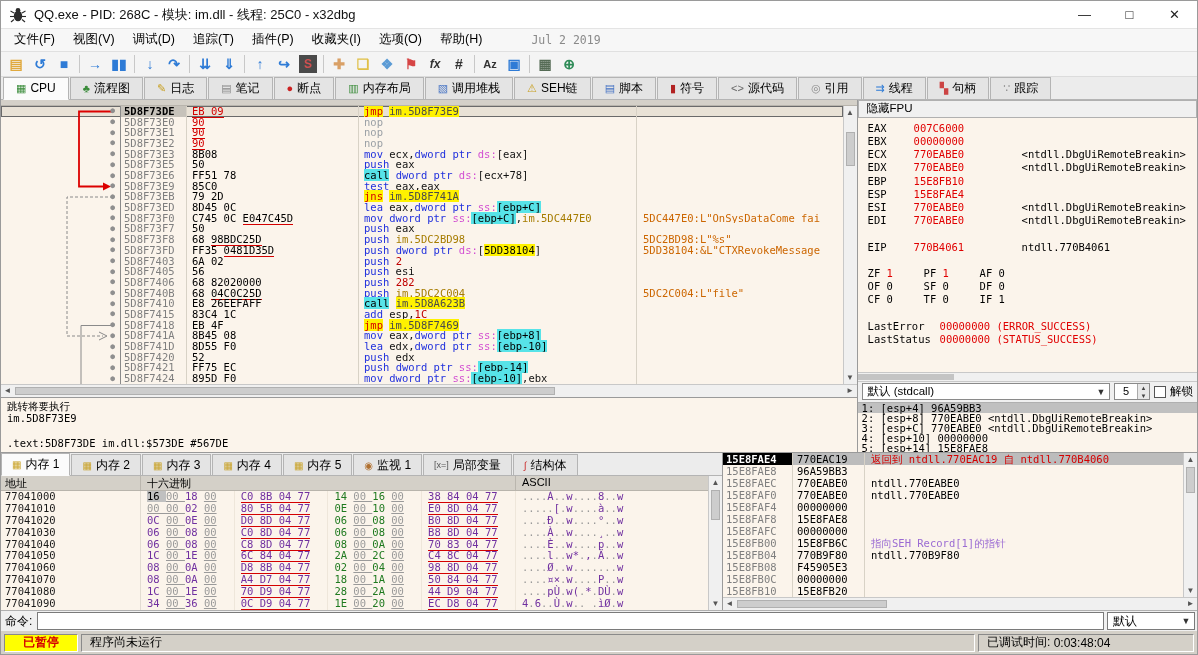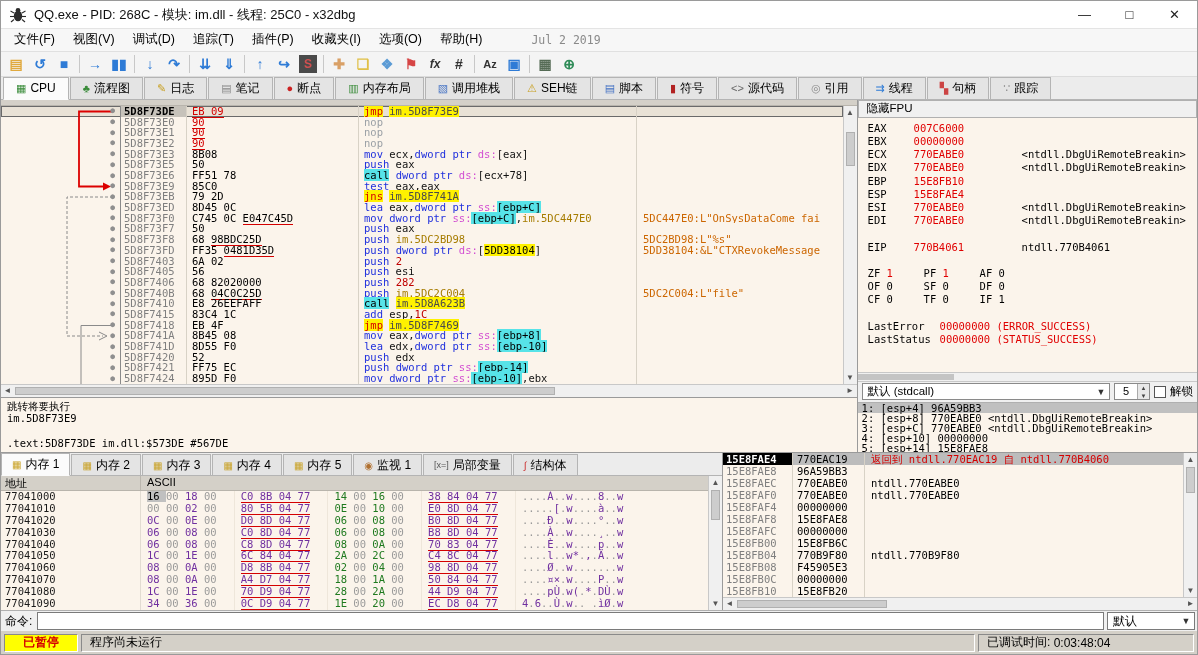--- a/index.html
+++ b/index.html
@@ -108,21 +108,21 @@
   .dumphead { height:15px; background:#d4d0c8; border-bottom:1px solid #b8b4ac; display:flex; font-size:11px; }
   .dh-addr { width:140px; padding-left:4px; border-right:1px solid #bab6ae; }
   .dh-hex { width:375px; padding-left:6px; border-right:1px solid #bab6ae; }
   .dh-ascii { flex:1; padding-left:6px; }
   .dumprows { flex:1; overflow:hidden; font-family:"DejaVu Sans Mono",monospace; font-size:10.5px; }
   .mrow { display:flex; height:11.9px; line-height:11.9px; white-space:pre; }
   .ma { width:140px; flex:none; padding-left:4px; color:#1a1a1a; border-right:1px solid #e2dcd2; }
   .mhex { width:375px; flex:none; display:flex; }
   .mgrp { width:93.7px; flex:none; padding-left:6px; border-right:1px solid #eee6da; }
   .mgu { border-bottom:1px solid #D40000; }
-  .b0 { color:#9a9a9a; } .bq { color:#7030A0; } .bg { color:#1F7A1F; }
+  .b0 { color:#9a9a9a;text-decoration:underline; } .bq { color:#7030A0; } .bg { color:#1F7A1F; }
   .bcur { background:#c0c0c0; color:#000; }
   .masc { flex:1; padding-left:6px; }
   .ac-d { color:#9a9a9a; } .ac-c { color:#7030A0; }
 
   .stackpane { flex:1; display:flex; flex-direction:column; }
   .stack-cols { flex:1; display:flex; }
   .stackrows { flex:1; display:flex; flex-direction:column; overflow:hidden; font-family:"DejaVu Sans Mono",monospace; font-size:10.5px; }
   .srow { display:flex; height:12px; line-height:12px; white-space:pre; }
   .srow.sel { background:#bcbcbc; }
   .sa { width:70px; flex:none; padding-left:3px; color:#7f7f7f; border-right:1px solid #d8d2c6; }
@@ -459,20 +459,21 @@
           </div>
           <div class="dtab">
             <span class="ticon" style="color: rgb(204, 51, 51);">∫</span>
             <span>结构体</span>
           </div>
         </div>
       <div class="dump-cols">
         <div class="dump-main">
           <div class="dumphead">
             <div class="dh-addr">地址</div>
+            <div class="dh-hex">十六进制</div>
             <div class="dh-ascii">ASCII</div>
           </div>
           <div class="dumprows" id="dumprows">
               <div class="mrow"><span class="ma">77041000</span><span class="mhex"><span class="mgrp"><span><span class="bq bcur">16 </span><span class="b0">00 </span><span class="bq">18 </span><span class="b0">00</span></span></span><span class="mgrp"><span class="mgu"><span class="bq">C0 </span><span class="bq">8B </span><span class="bq">04 </span><span class="bq">77</span></span></span><span class="mgrp"><span><span class="bg">14 </span><span class="b0">00 </span><span class="bg">16 </span><span class="b0">00</span></span></span><span class="mgrp"><span class="mgu"><span class="bq">38 </span><span class="bq">84 </span><span class="bq">04 </span><span class="bq">77</span></span></span></span><span class="masc"><span class="ac-d">.</span><span class="ac-d">.</span><span class="ac-d">.</span><span class="ac-d">.</span><span class="ac-c">À</span><span class="ac-d">.</span><span class="ac-d">.</span><span class="ac-c">w</span><span class="ac-d">.</span><span class="ac-d">.</span><span class="ac-d">.</span><span class="ac-d">.</span><span class="ac-c">8</span><span class="ac-d">.</span><span class="ac-d">.</span><span class="ac-c">w</span></span></div>
               <div class="mrow"><span class="ma">77041010</span><span class="mhex"><span class="mgrp"><span><span class="b0">00 </span><span class="b0">00 </span><span class="bq">02 </span><span class="b0">00</span></span></span><span class="mgrp"><span class="mgu"><span class="bq">80 </span><span class="bq">5B </span><span class="bq">04 </span><span class="bq">77</span></span></span><span class="mgrp"><span><span class="bg">0E </span><span class="b0">00 </span><span class="bg">10 </span><span class="b0">00</span></span></span><span class="mgrp"><span class="mgu"><span class="bq">E0 </span><span class="bq">8D </span><span class="bq">04 </span><span class="bq">77</span></span></span></span><span class="masc"><span class="ac-d">.</span><span class="ac-d">.</span><span class="ac-d">.</span><span class="ac-d">.</span><span class="ac-d">.</span><span class="ac-c">[</span><span class="ac-d">.</span><span class="ac-c">w</span><span class="ac-d">.</span><span class="ac-d">.</span><span class="ac-d">.</span><span class="ac-d">.</span><span class="ac-c">à</span><span class="ac-d">.</span><span class="ac-d">.</span><span class="ac-c">w</span></span></div>
               <div class="mrow"><span class="ma">77041020</span><span class="mhex"><span class="mgrp"><span><span class="bq">0C </span><span class="b0">00 </span><span class="bq">0E </span><span class="b0">00</span></span></span><span class="mgrp"><span class="mgu"><span class="bq">D0 </span><span class="bq">8D </span><span class="bq">04 </span><span class="bq">77</span></span></span><span class="mgrp"><span><span class="bg">06 </span><span class="b0">00 </span><span class="bg">08 </span><span class="b0">00</span></span></span><span class="mgrp"><span class="mgu"><span class="bq">B0 </span><span class="bq">8D </span><span class="bq">04 </span><span class="bq">77</span></span></span></span><span class="masc"><span class="ac-d">.</span><span class="ac-d">.</span><span class="ac-d">.</span><span class="ac-d">.</span><span class="ac-c">Ð</span><span class="ac-d">.</span><span class="ac-d">.</span><span class="ac-c">w</span><span class="ac-d">.</span><span class="ac-d">.</span><span class="ac-d">.</span><span class="ac-d">.</span><span class="ac-c">°</span><span class="ac-d">.</span><span class="ac-d">.</span><span class="ac-c">w</span></span></div>
               <div class="mrow"><span class="ma">77041030</span><span class="mhex"><span class="mgrp"><span><span class="bq">06 </span><span class="b0">00 </span><span class="bq">08 </span><span class="b0">00</span></span></span><span class="mgrp"><span class="mgu"><span class="bq">C0 </span><span class="bq">8D </span><span class="bq">04 </span><span class="bq">77</span></span></span><span class="mgrp"><span><span class="bg">06 </span><span class="b0">00 </span><span class="bg">08 </span><span class="b0">00</span></span></span><span class="mgrp"><span class="mgu"><span class="bq">B8 </span><span class="bq">8D </span><span class="bq">04 </span><span class="bq">77</span></span></span></span><span class="masc"><span class="ac-d">.</span><span class="ac-d">.</span><span class="ac-d">.</span><span class="ac-d">.</span><span class="ac-c">À</span><span class="ac-d">.</span><span class="ac-d">.</span><span class="ac-c">w</span><span class="ac-d">.</span><span class="ac-d">.</span><span class="ac-d">.</span><span class="ac-d">.</span><span class="ac-c">¸</span><span class="ac-d">.</span><span class="ac-d">.</span><span class="ac-c">w</span></span></div>
               <div class="mrow"><span class="ma">77041040</span><span class="mhex"><span class="mgrp"><span><span class="bq">06 </span><span class="b0">00 </span><span class="bq">08 </span><span class="b0">00</span></span></span><span class="mgrp"><span class="mgu"><span class="bq">C8 </span><span class="bq">8D </span><span class="bq">04 </span><span class="bq">77</span></span></span><span class="mgrp"><span><span class="bg">08 </span><span class="b0">00 </span><span class="bg">0A </span><span class="b0">00</span></span></span><span class="mgrp"><span class="mgu"><span class="bq">70 </span><span class="bq">83 </span><span class="bq">04 </span><span class="bq">77</span></span></span></span><span class="masc"><span class="ac-d">.</span><span class="ac-d">.</span><span class="ac-d">.</span><span class="ac-d">.</span><span class="ac-c">È</span><span class="ac-d">.</span><span class="ac-d">.</span><span class="ac-c">w</span><span class="ac-d">.</span><span class="ac-d">.</span><span class="ac-d">.</span><span class="ac-d">.</span><span class="ac-c">p</span><span class="ac-d">.</span><span class="ac-d">.</span><span class="ac-c">w</span></span></div>
               <div class="mrow"><span class="ma">77041050</span><span class="mhex"><span class="mgrp"><span><span class="bq">1C </span><span class="b0">00 </span><span class="bq">1E </span><span class="b0">00</span></span></span><span class="mgrp"><span class="mgu"><span class="bq">6C </span><span class="bq">84 </span><span class="bq">04 </span><span class="bq">77</span></span></span><span class="mgrp"><span><span class="bg">2A </span><span class="b0">00 </span><span class="bg">2C </span><span class="b0">00</span></span></span><span class="mgrp"><span class="mgu"><span class="bq">C4 </span><span class="bq">8C </span><span class="bq">04 </span><span class="bq">77</span></span></span></span><span class="masc"><span class="ac-d">.</span><span class="ac-d">.</span><span class="ac-d">.</span><span class="ac-d">.</span><span class="ac-c">l</span><span class="ac-d">.</span><span class="ac-d">.</span><span class="ac-c">w</span><span class="ac-c">*</span><span class="ac-d">.</span><span class="ac-c">,</span><span class="ac-d">.</span><span class="ac-c">Ä</span><span class="ac-d">.</span><span class="ac-d">.</span><span class="ac-c">w</span></span></div>
               <div class="mrow"><span class="ma">77041060</span><span class="mhex"><span class="mgrp"><span><span class="bq">08 </span><span class="b0">00 </span><span class="bq">0A </span><span class="b0">00</span></span></span><span class="mgrp"><span class="mgu"><span class="bq">D8 </span><span class="bq">8B </span><span class="bq">04 </span><span class="bq">77</span></span></span><span class="mgrp"><span><span class="bg">02 </span><span class="b0">00 </span><span class="bg">04 </span><span class="b0">00</span></span></span><span class="mgrp"><span class="mgu"><span class="bq">98 </span><span class="bq">8D </span><span class="bq">04 </span><span class="bq">77</span></span></span></span><span class="masc"><span class="ac-d">.</span><span class="ac-d">.</span><span class="ac-d">.</span><span class="ac-d">.</span><span class="ac-c">Ø</span><span class="ac-d">.</span><span class="ac-d">.</span><span class="ac-c">w</span><span class="ac-d">.</span><span class="ac-d">.</span><span class="ac-d">.</span><span class="ac-d">.</span><span class="ac-d">.</span><span class="ac-d">.</span><span class="ac-d">.</span><span class="ac-c">w</span></span></div>
@@ -492,21 +493,21 @@
     <div class="stackpane">
       <div class="stack-cols">
         <div class="stackrows" id="stackrows">
             <div class="srow sel"><span class="sa">15E8FAE4</span><span class="sv">770EAC19</span><span class="sc sc-red">返回到 ntdll.770EAC19 自 ntdll.770B4060</span></div>
             <div class="srow"><span class="sa">15E8FAE8</span><span class="sv">96A59BB3</span><span class="sc sc-def"></span></div>
             <div class="srow"><span class="sa">15E8FAEC</span><span class="sv">770EABE0</span><span class="sc sc-def">ntdll.770EABE0</span></div>
             <div class="srow"><span class="sa">15E8FAF0</span><span class="sv">770EABE0</span><span class="sc sc-def">ntdll.770EABE0</span></div>
             <div class="srow"><span class="sa">15E8FAF4</span><span class="sv">00000000</span><span class="sc sc-def"></span></div>
             <div class="srow"><span class="sa">15E8FAF8</span><span class="sv">15E8FAE8</span><span class="sc sc-def"></span></div>
             <div class="srow"><span class="sa">15E8FAFC</span><span class="sv">00000000</span><span class="sc sc-def"></span></div>
-            <div class="srow"><span class="sa">15E8FB00</span><span class="sv">15E8FB6C</span></div>
+            <div class="srow"><span class="sa">15E8FB00</span><span class="sv">15E8FB6C</span><span class="sc sc-purple">指向SEH_Record[1]的指针</span></div>
             <div class="srow"><span class="sa">15E8FB04</span><span class="sv">770B9F80</span><span class="sc sc-def">ntdll.770B9F80</span></div>
             <div class="srow"><span class="sa">15E8FB08</span><span class="sv">F45905E3</span><span class="sc sc-def"></span></div>
             <div class="srow"><span class="sa">15E8FB0C</span><span class="sv">00000000</span><span class="sc sc-def"></span></div>
             <div class="srow"><span class="sa">15E8FB10</span><span class="sv">15E8FB20</span><span class="sc sc-def"></span></div>
           </div>
         <div class="sbv">
           <div class="ar">▲</div>
             <div class="th" style="top:14px;height:26px;"></div>
             <div class="ar dn">▼</div>
         </div>

